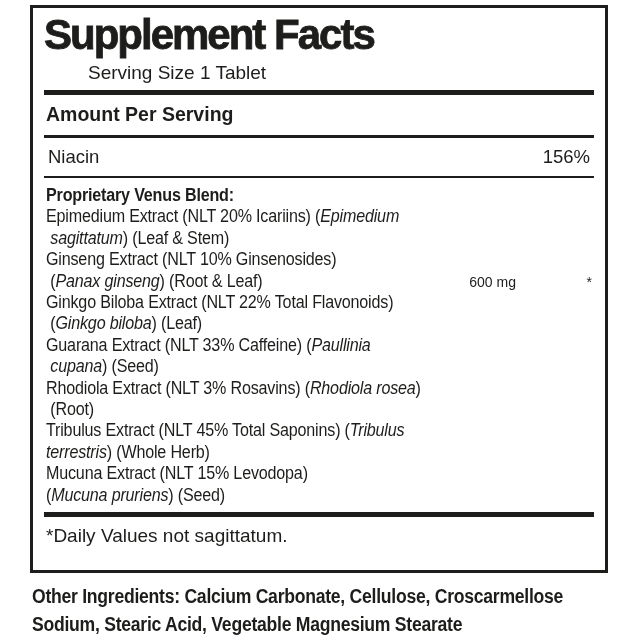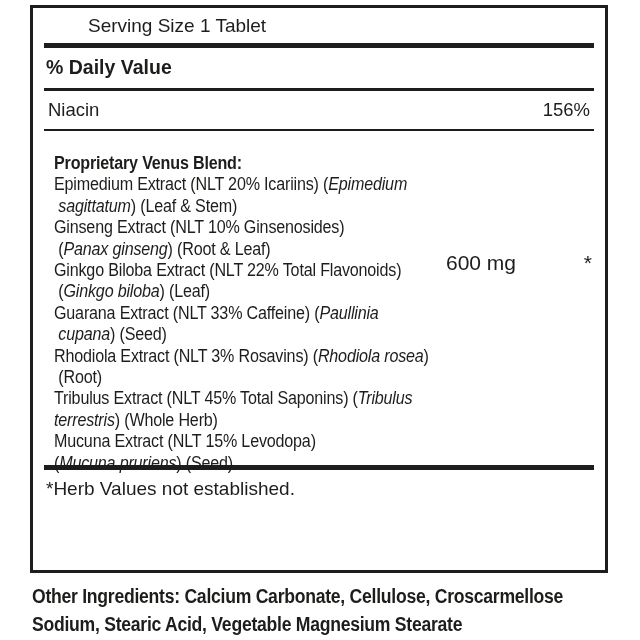--- a/index.html
+++ b/index.html
@@ -53,42 +53,41 @@
     align-items: center;
     font-size: 18.5px;
     padding: 8px 2px 8px 4px;
     border-bottom: 2px solid #1d1d1b;
   }
   .nutrient-name { flex: 1; }
   .col-amount { width: 90px; text-align: right; }
   .col-dv { width: 78px; text-align: right; padding-right: 2px; }
   .blend-section {
     position: relative;
-    padding: 22px 0 6px 2px;
+    padding: 7px 0 6px 2px;
     height: 334px;
-    margin-left: 8px;
   }
   .blend-lines {
     font-size: 17.5px;
     line-height: 21.4px;
     letter-spacing: -0.2px;
     white-space: pre-wrap;
     width: 560px;
     transform: scaleX(0.92);
     transform-origin: 0 0;
   }
   .blend-lines .b { font-weight: bold; }
   .blend-lines .it { font-style: italic; }
   .blend-values {
     position: absolute;
-    top: 120px; left: 0;
+    top: 96px; left: 0;
     width: 100%;
     display: flex;
     align-items: baseline;
-    font-size: 21px;
+    font-size: 14px;
   }
   .blend-spacer { flex: 1; }
   .footnote-row {
     font-size: 19px;
     padding: 8px 2px 10px 2px;
   }
   .other-ingredients {
     position: absolute;
     left: 32px; top: 582px;
     width: 676px;
@@ -97,40 +96,41 @@
     line-height: 28px;
     letter-spacing: -0.3px;
     transform: scaleX(0.88);
     transform-origin: 0 0;
   }
 </style>
 </head>
 <body>
 
 <div class="label-box">
+  <div class="sf-title">Supplement Facts</div>
   <div class="serving-line">Serving Size 1 Tablet</div>
 
   <div class="bar-thick"></div>
 
   <div class="header-row">
-    <span>% Daily Value</span>
+    <span>Amount Per Serving</span>
   </div>
 
   <div class="nutrient-row">
     <span class="nutrient-name">Niacin</span>
     <span class="col-dv">156%</span>
   </div>
 
   <div class="blend-section">
     <div class="blend-lines"><div class="blend-line"><span class="b">Proprietary Venus Blend:</span></div><div class="blend-line"><span>Epimedium Extract (NLT 20% Icariins) (</span><span class="it">Epimedium</span></div><div class="blend-line"><span> </span><span class="it">sagittatum</span><span>) (Leaf &amp; Stem)</span></div><div class="blend-line"><span>Ginseng Extract (NLT 10% Ginsenosides)</span></div><div class="blend-line"><span> (</span><span class="it">Panax ginseng</span><span>) (Root &amp; Leaf)</span></div><div class="blend-line"><span>Ginkgo Biloba Extract (NLT 22% Total Flavonoids)</span></div><div class="blend-line"><span> (</span><span class="it">Ginkgo biloba</span><span>) (Leaf)</span></div><div class="blend-line"><span>Guarana Extract (NLT 33% Caffeine) (</span><span class="it">Paullinia</span></div><div class="blend-line"><span> </span><span class="it">cupana</span><span>) (Seed)</span></div><div class="blend-line"><span>Rhodiola Extract (NLT 3% Rosavins) (</span><span class="it">Rhodiola rosea</span><span>)</span></div><div class="blend-line"><span> (Root)</span></div><div class="blend-line"><span>Tribulus Extract (NLT 45% Total Saponins) (</span><span class="it">Tribulus</span></div><div class="blend-line"><span class="it">terrestris</span><span>) (Whole Herb)</span></div><div class="blend-line"><span>Mucuna Extract (NLT 15% Levodopa)</span></div><div class="blend-line"><span>(</span><span class="it">Mucuna pruriens</span><span>) (Seed)</span></div></div>
     <div class="blend-values">
       <span class="blend-spacer"></span>
       <span class="col-amount">600 mg</span>
       <span class="col-dv">*</span>
     </div>
   </div>
 
   <div class="bar-thick" style="margin-top:0;"></div>
 
-  <div class="footnote-row">*Herb Values not established.</div>
+  <div class="footnote-row">*Daily Values not sagittatum.</div>
 </div>
 
 <div class="other-ingredients">Other Ingredients: Calcium Carbonate, Cellulose, Croscarmellose Sodium, Stearic Acid, Vegetable Magnesium Stearate</div>
 
 </body></html>

